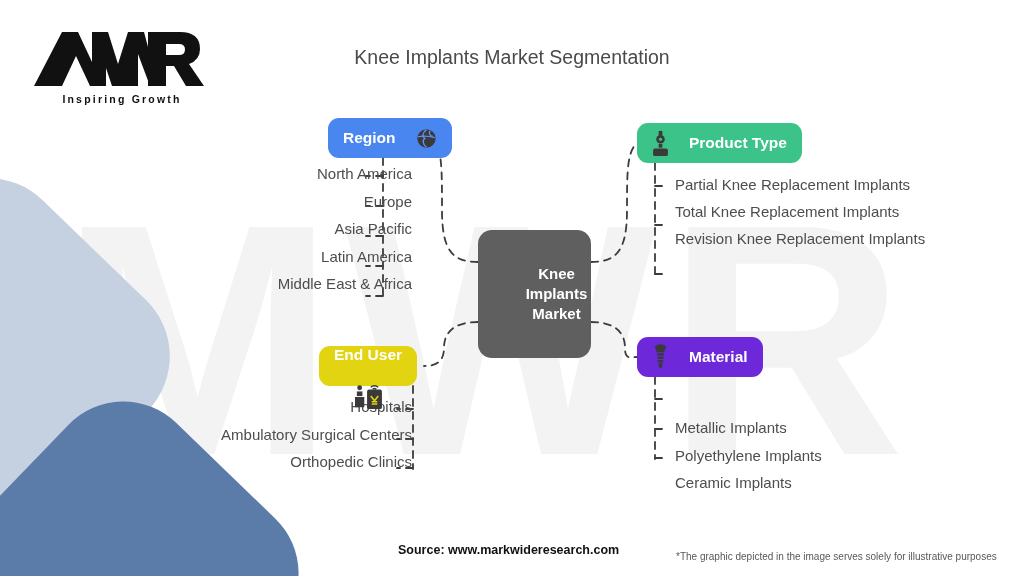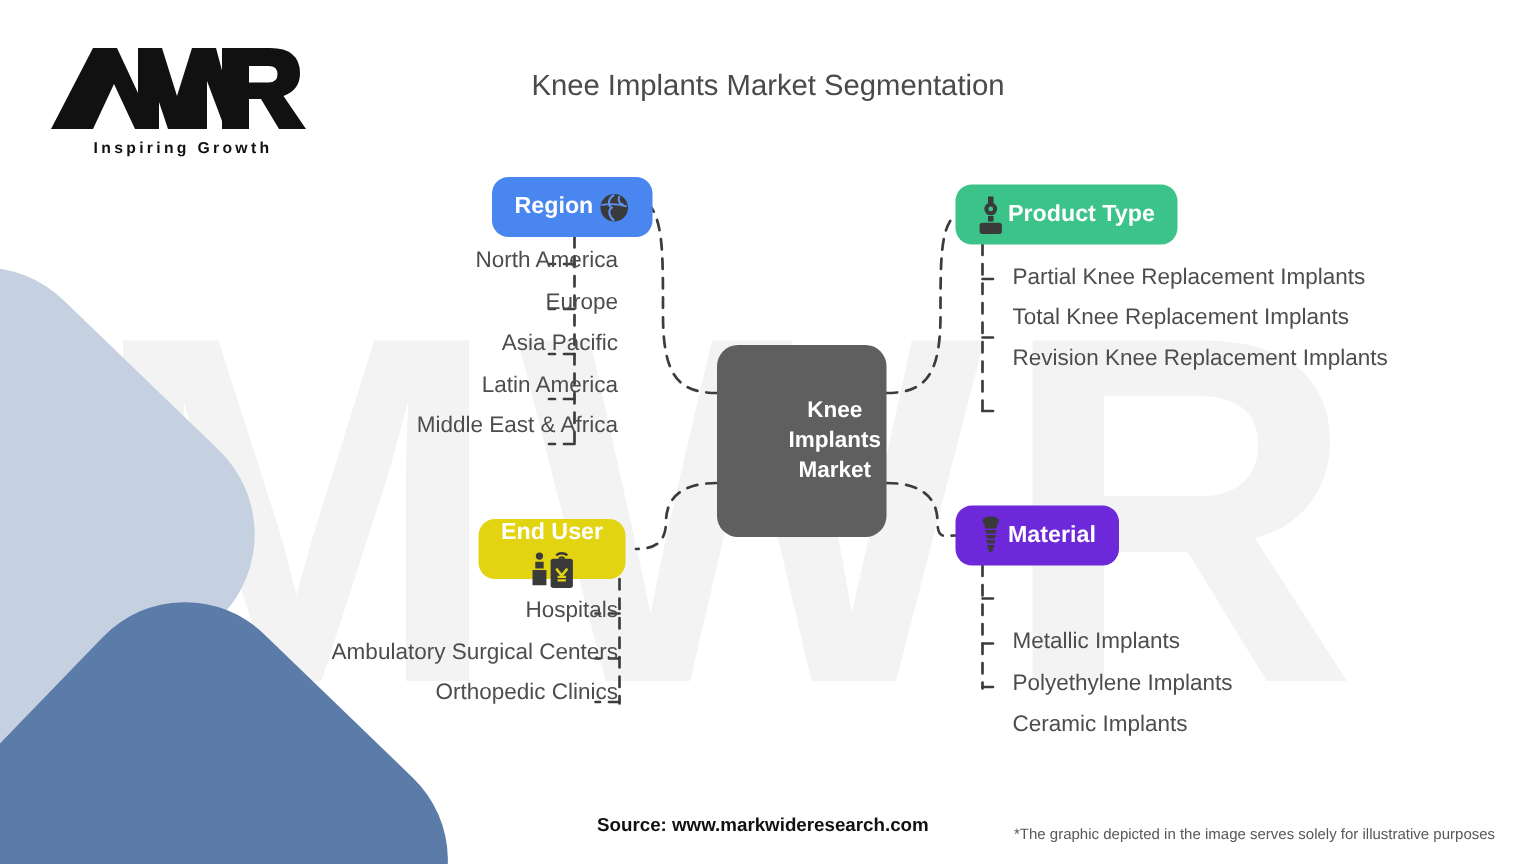--- a/index.html
+++ b/index.html
@@ -74,21 +74,21 @@
     display:flex; align-items:center; justify-content:center;
   }
   #center-node .lbl{
     color:#fff; font-size:15px; font-weight:700;
     text-align:center; line-height:1.32;padding-left:44px;
   }
 
   
   .badge{
     position:absolute; z-index:4;
-    display:flex; align-items:center; gap:3px;
+    display:flex; align-items:center; gap:20px;
     height:40px; padding:0 15px;
     border-radius:11px;
     color:#fff; font-size:15.5px; font-weight:700;
     white-space:nowrap;
   }
   .badge .ic{ display:flex; align-items:center; }
 
   #badge-region   { left:328px; top:118px; background:#4a86f0; }
   #badge-product  { left:637px; top:123px; background:#3cc389; }
   #badge-enduser  { left:319px; top:346px; background:#e3d411;flex-direction:column; }

